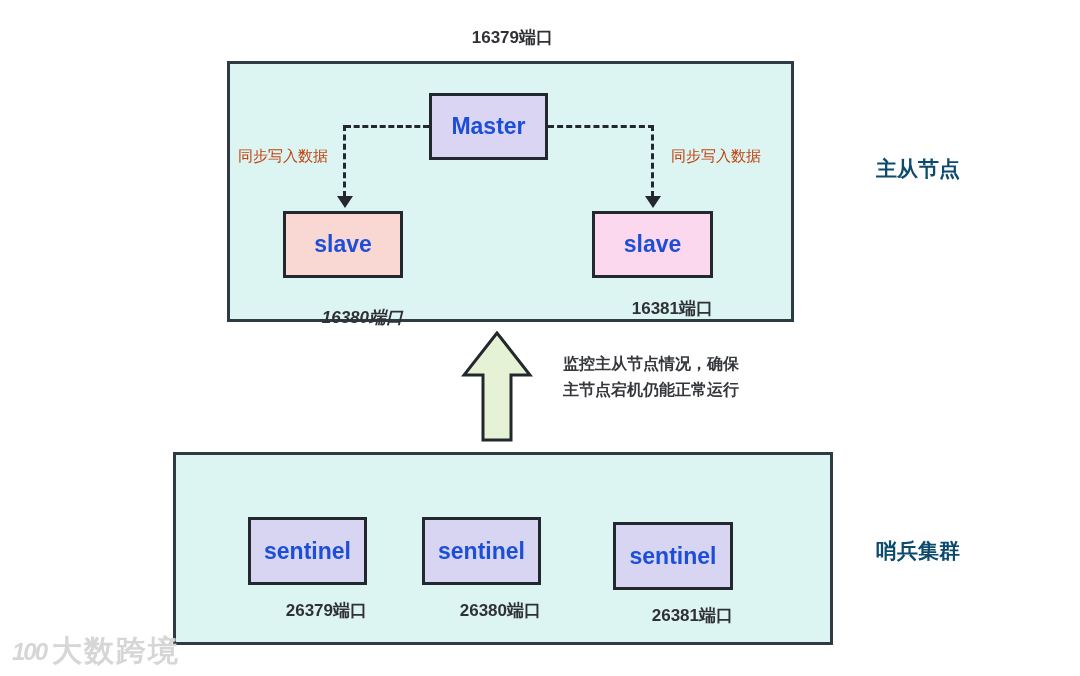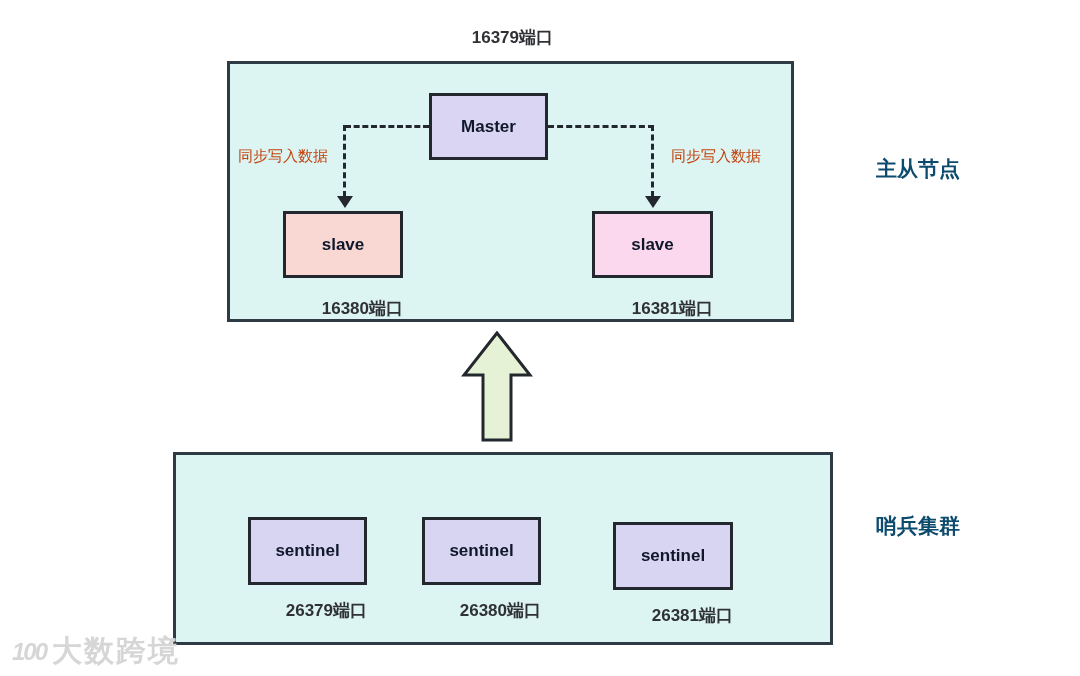--- a/index.html
+++ b/index.html
@@ -24,45 +24,45 @@
     background:var(--container-bg);
     border:3px solid var(--container-border);
   }
   .top-container{left:227px;top:61px;width:567px;height:261px;}
   .bottom-container{left:173px;top:452px;width:660px;height:193px;}
 
   .node-box{
     position:absolute;
     border:3px solid var(--box-border);
     display:flex;align-items:center;justify-content:center;
-    font-weight:700;font-size:17px;color:#0f172a;
+    font-weight:700;font-size:23px;color:#1d4ed8;
   }
   .master-box{left:429px;top:93px;width:119px;height:67px;background:var(--master-bg);}
   .slave-left{left:283px;top:211px;width:120px;height:67px;background:var(--slave-left-bg);}
   .slave-right{left:592px;top:211px;width:121px;height:67px;background:var(--slave-right-bg);}
   .sentinel-1{left:248px;top:517px;width:119px;height:68px;background:var(--sentinel-bg);}
   .sentinel-2{left:422px;top:517px;width:119px;height:68px;background:var(--sentinel-bg);}
   .sentinel-3{left:613px;top:522px;width:120px;height:68px;background:var(--sentinel-bg);}
 
   .port-label{
     position:absolute;text-align:right;
     font-weight:700;font-size:17px;color:#2f3135;white-space:nowrap;
   }
   .top-port{left:433px;top:26px;width:120px;}
-  .port-slave-left{left:283px;top:297px;width:120px;}
+  .port-slave-left{left:283px;top:306px;width:120px;font-style:italic;}
   .port-slave-right{left:592px;top:297px;width:121px;}
   .port-sent-1{left:248px;top:599px;width:119px;}
   .port-sent-2{left:422px;top:599px;width:119px;}
   .port-sent-3{left:613px;top:604px;width:120px;}
 
   .side-label{
     position:absolute;font-weight:700;font-size:21px;color:#0c4a6e;white-space:nowrap;
   }
   .side-top{left:876px;top:155px;}
-  .side-bottom{left:876px;top:512px;text-align:right;}
+  .side-bottom{left:876px;top:537px;text-align:right;}
 
   .sync-label{
     position:absolute;font-weight:400;font-size:15px;color:#c2410c;white-space:nowrap;
   }
   .sync-left{left:238px;top:147px;}
   .sync-right{left:671px;top:147px;}
 
   .dash-h{position:absolute;border-top:3px dashed var(--box-border);height:0;}
   .dash-v{position:absolute;border-left:3px dashed var(--box-border);width:0;}
   .dash-h-left{left:345px;top:125px;width:84px;}
@@ -122,20 +122,24 @@
 
   <div class="port-label port-slave-left">16380端口</div>
   <div class="port-label port-slave-right">16381端口</div>
 
   <div class="side-label side-top">主从节点</div>
 
   <svg class="big-arrow" viewBox="0 0 72 112">
     <polygon points="36,2 3,44 22,44 22,109 50,109 50,44 69,44" fill="var(--arrow-bg)" stroke="var(--box-border)" stroke-width="3" stroke-linejoin="miter"></polygon>
   </svg>
 
+  <div class="monitor-note">
+    <div>监控主从节点情况，确保</div>
+    <div>主节点宕机仍能正常运行</div>
+  </div>
 
   <div class="container-box bottom-container"></div>
 
   <div class="node-box sentinel-1">sentinel</div>
   <div class="node-box sentinel-2">sentinel</div>
   <div class="node-box sentinel-3">sentinel</div>
 
   <div class="port-label port-sent-1">26379端口</div>
   <div class="port-label port-sent-2">26380端口</div>
   <div class="port-label port-sent-3">26381端口</div>

